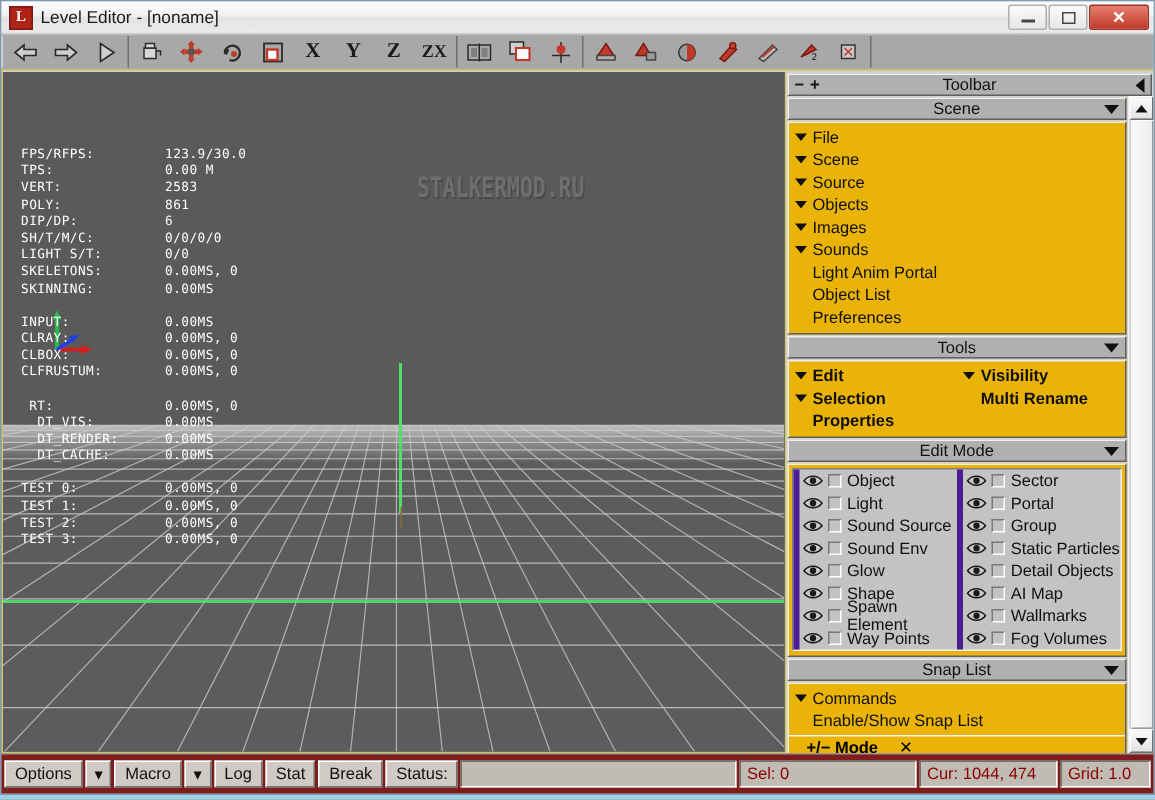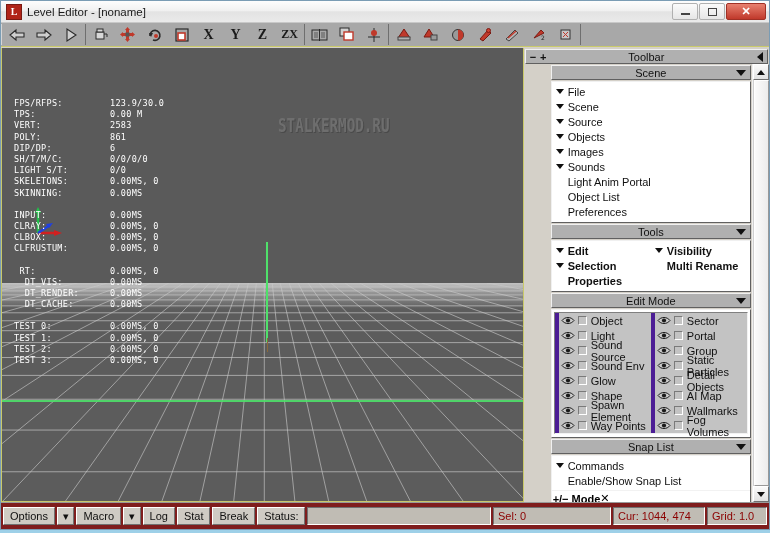--- a/index.html
+++ b/index.html
@@ -214,33 +214,33 @@
   }
   .panel-title .side-right {
     position: absolute; right: 4px; top: 0; bottom: 0;
     display: flex; align-items: center;
     font-size: 8px;
   }
   .tri-down { width:0;height:0;border-left:5px solid transparent;border-right:5px solid transparent;border-top:6px solid #101010;}
   .tri-left { width:0;height:0;border-top:5px solid transparent;border-bottom:5px solid transparent;border-right:6px solid #101010;}
 
   .panel-body {
-    background: #ffffff;
+    background: #eab308;
     border: 1px solid;
     border-color: #f0f0f0 #606060 #606060 #f0f0f0;
     margin: 1px 1px 0 1px;
     padding: 2px 0 3px 0;
   }
   .panel-scroll-area {
     position: relative;
     flex: 1;
     overflow: hidden;
     display: flex;
   }
-  .panel-col { flex: 1; min-width: 0; margin-left: 26px; }
+  .panel-col { flex: 1; min-width: 0; }
 
   .tree-item {
     display: flex;
     align-items: center;
     height: 15px;
     padding-left: 4px;
     font-size: 11px;
     color: #101010;
     gap: 4px;
   }
@@ -286,21 +286,22 @@
     border-color: #808080 #f2f2f2 #f2f2f2 #808080;
     margin: 0 2px;
     background: #c3c3c3;
   }
 
   .snap-row {
     display: flex;
     align-items: center;
     height: 16px;
     font-size: 11px;
-    padding-left: 1px;
+    gap: 14px;
+    padding-left: 12px;
     border-top: 1px solid #f2f2f2;
     margin-top: 2px;
   }
   .snap-row .plusminus { font-weight: bold; }
 
   
   .vscroll {
     width: 17px;
     background: #d4d0c8;
     border-left: 1px solid #f0f0f0;

